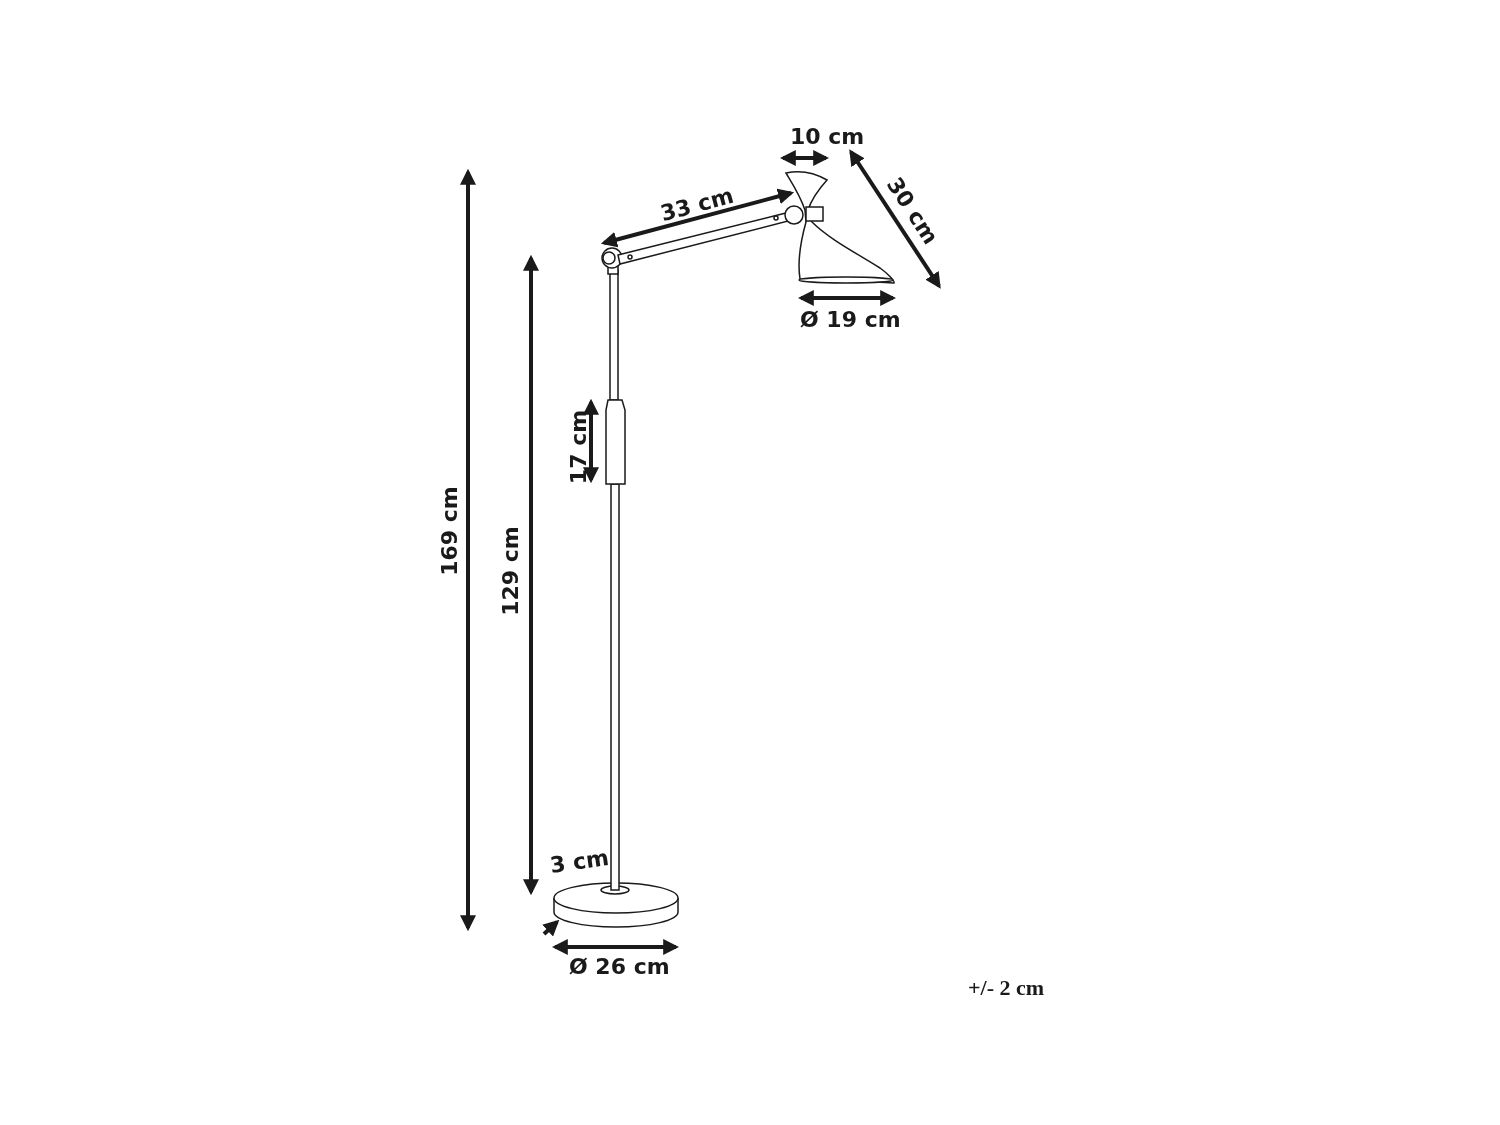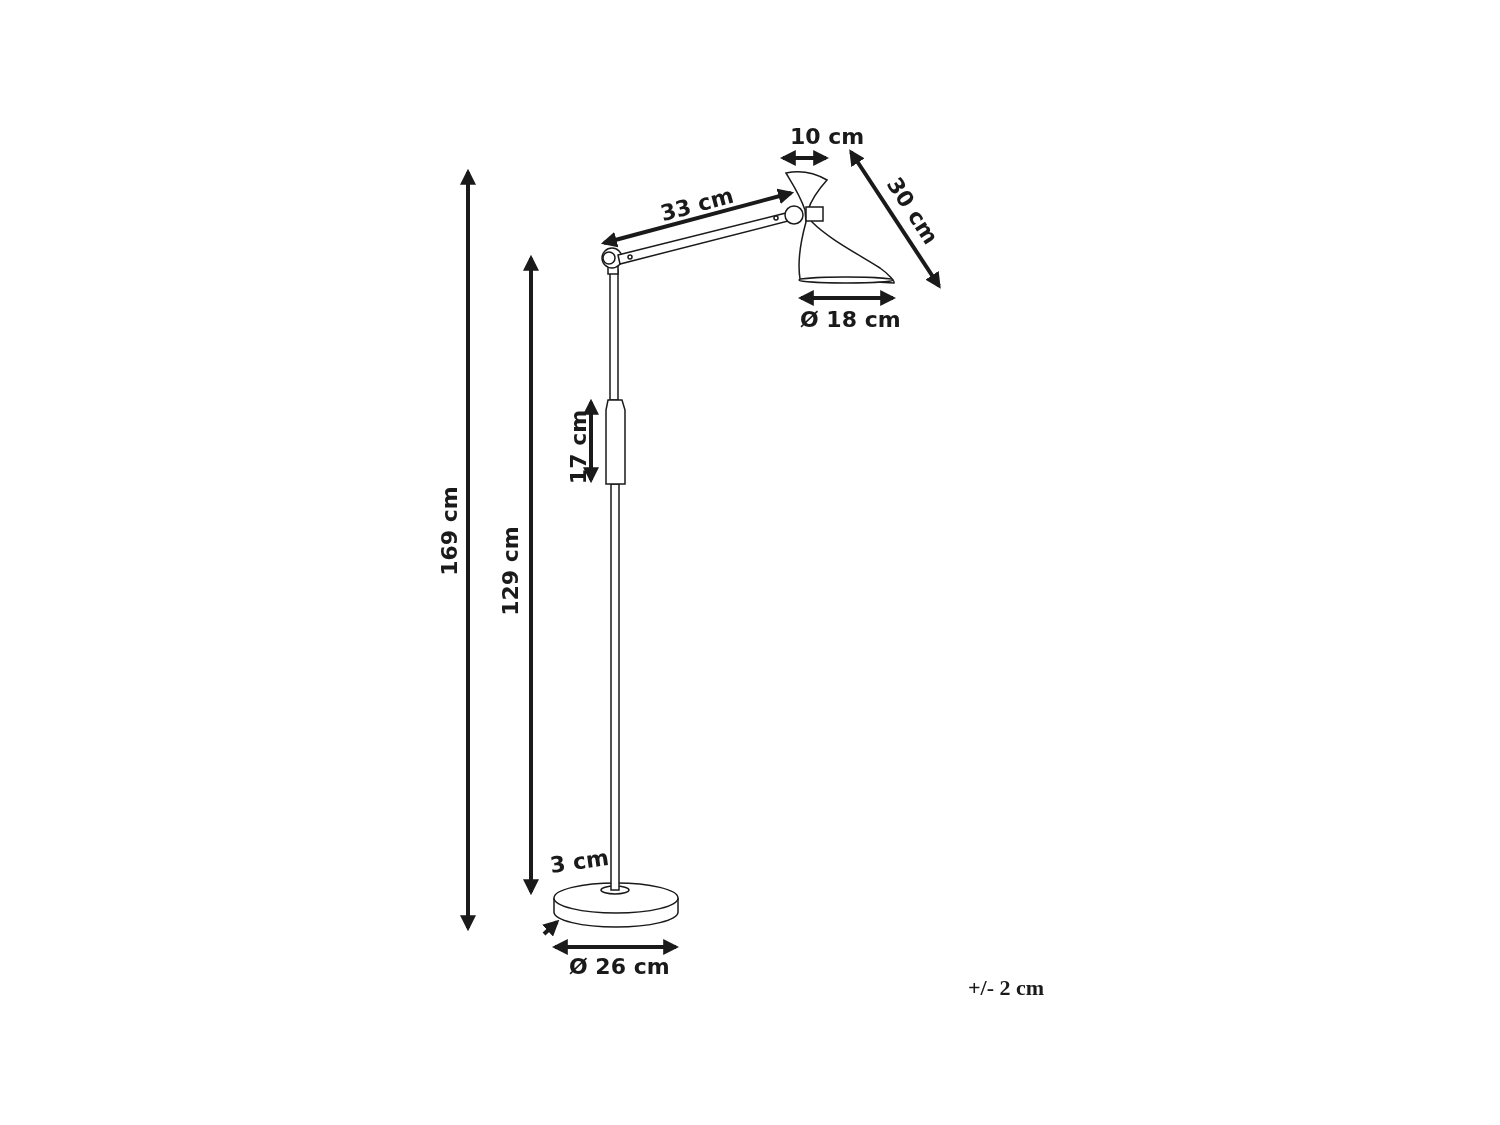--- a/index.html
+++ b/index.html
@@ -52,16 +52,16 @@
     <ellipse cx="846" cy="280" rx="47" ry="3"></ellipse>
   </g>
 </svg>
 
 <div class="lbl" style="left:405px;top:520px;transform:rotate(-90deg);">169 cm</div>
 <div class="lbl" style="left:466px;top:560px;transform:rotate(-90deg);">129 cm</div>
 <div class="lbl" style="left:542px;top:436px;transform:rotate(-90deg);">17 cm</div>
 <div class="lbl" style="left:660px;top:194px;transform:rotate(-15deg);">33 cm</div>
 <div class="lbl" style="left:774px;top:126px;margin-left:16px;">10 cm</div>
 <div class="lbl" style="left:875px;top:200px;transform:rotate(57deg);">30 cm</div>
-<div class="lbl" style="left:800px;top:309px;">Ø 18 cm</div>
+<div class="lbl" style="left:800px;top:309px;">Ø 19 cm</div>
 <div class="lbl" style="left:550px;top:851px;transform:rotate(-8deg);">3 cm</div>
 <div class="lbl" style="left:569px;top:956px;text-align:center;">Ø 26 cm</div>
 <div class="lbl" style="left:968px;top:977px;font-family:Liberation Serif, serif;">+/- 2 cm</div>
 
 </body></html>

